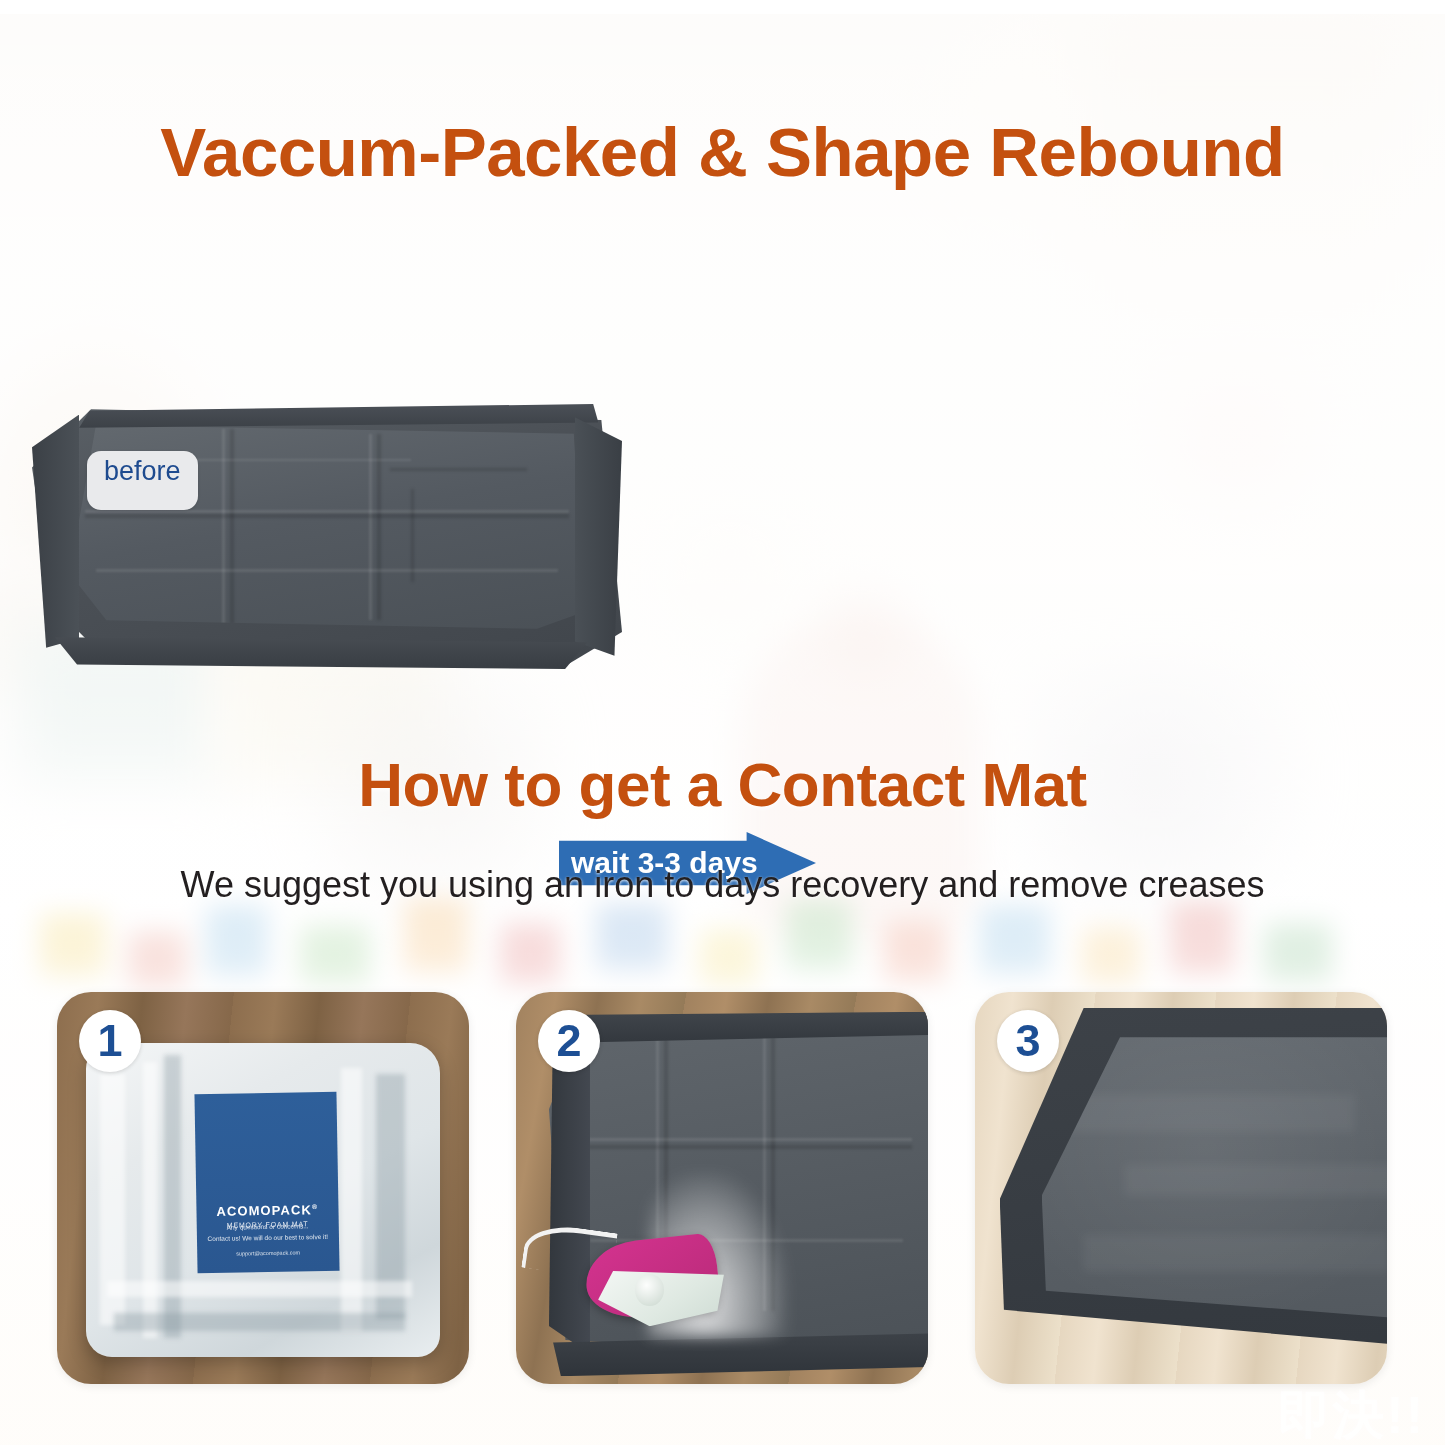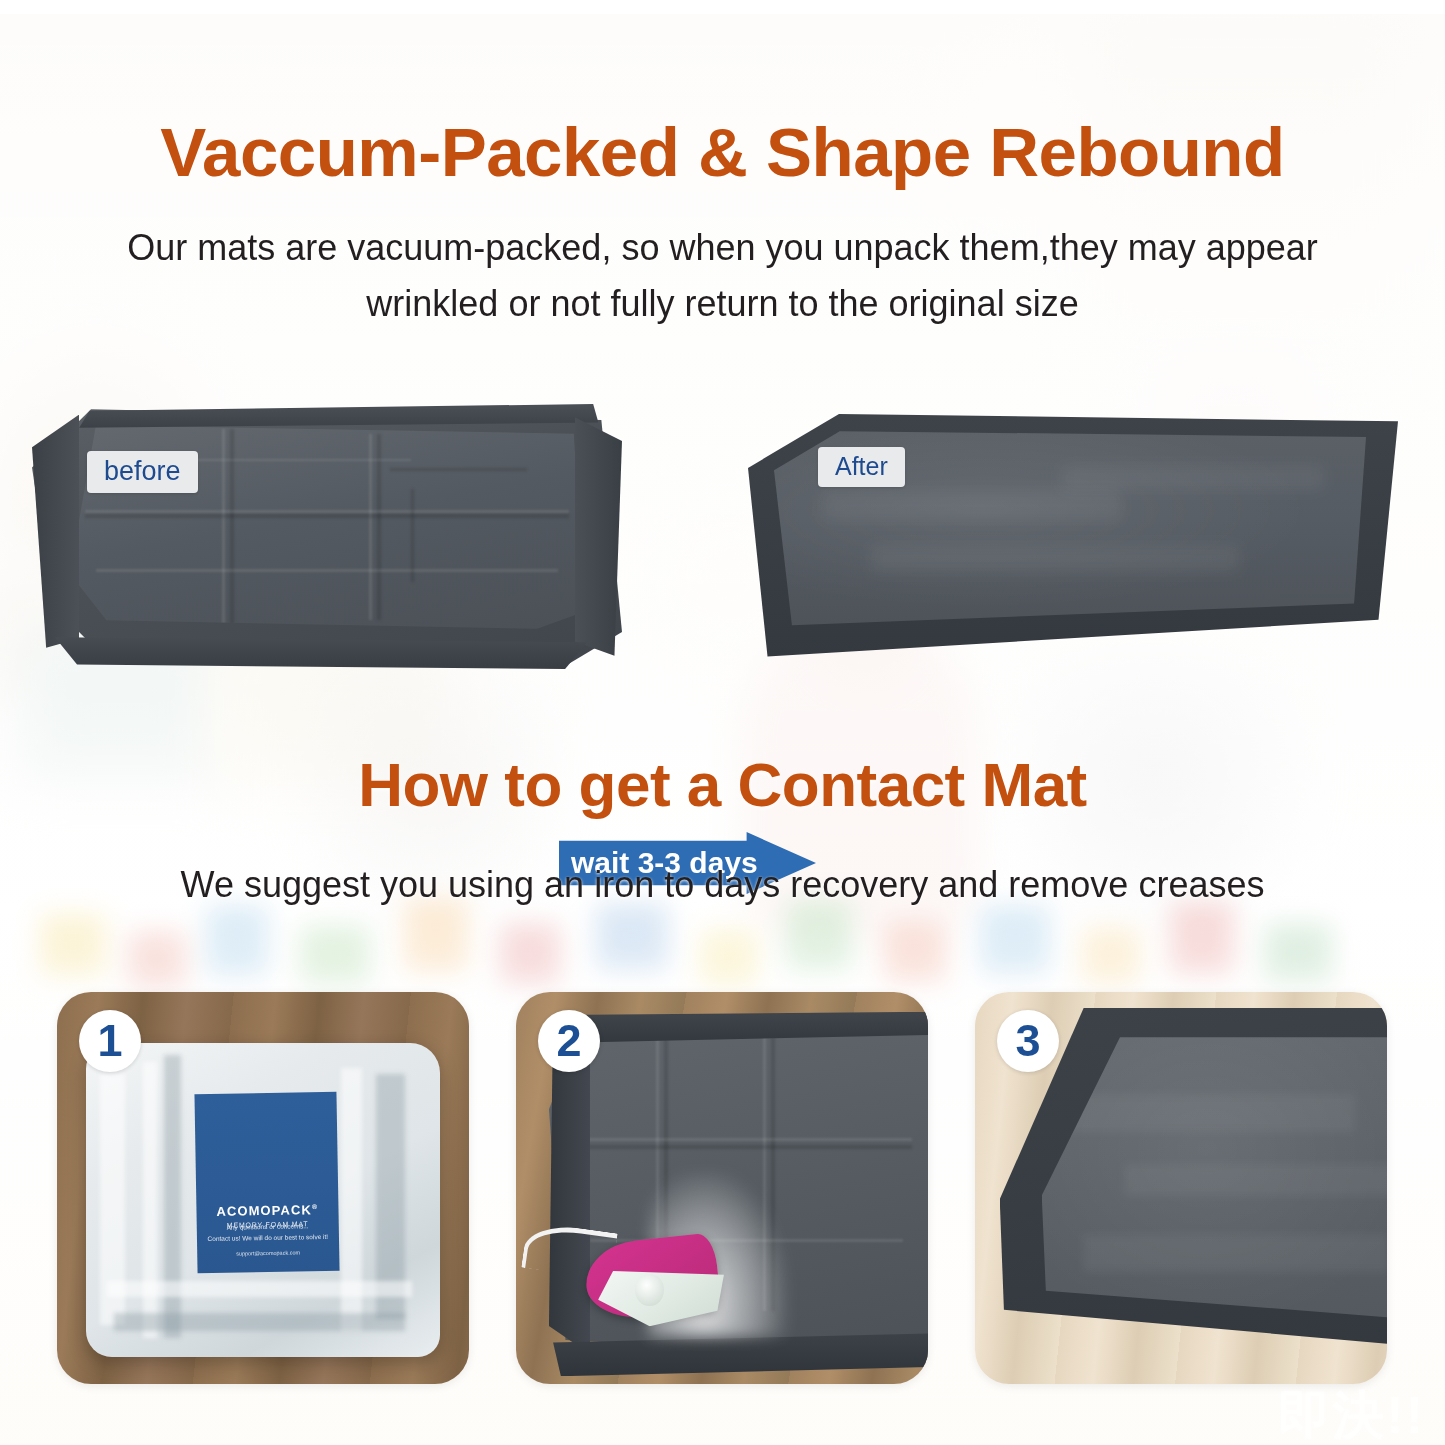--- a/index.html
+++ b/index.html
@@ -164,22 +164,22 @@
       linear-gradient(180deg,#5a6066 0%,#565c63 45%,#4d5359 100%);
   }
   .after-sheen { position:absolute; background:rgba(255,255,255,.055); filter:blur(8px); }
 
   
   .photo-badge {
     position:absolute;
     background:#e9eaec;
     color:#1e4b8f;
     font-size:27px;
-    padding:5px 17px 6px;
-    border-radius:4px;
+    padding:5px 17px 23px;
+    border-radius:14px;
     box-shadow:0 1px 3px rgba(0,0,0,.12);
     white-space:nowrap;
   }
   #badge-before { left:55px; top:47px; }
   #badge-after  { left:70px; top:33px; font-size:25px; }
 
   
   #wait-arrow {
     position:absolute; left:559px; top:438px;
     width:257px; height:62px;
@@ -376,21 +376,20 @@
       <div class="toy" style="left:1082px;top:74px;  width:58px; height:56px; background:#f3b94a;"></div>
       <div class="toy" style="left:1170px;top:48px;  width:64px; height:72px; background:#d9564f;"></div>
       <div class="toy" style="left:1264px;top:70px;  width:68px; height:58px; background:#63b070;"></div>
     </div>
 
     <div class="bg-veil"></div>
   </div>
 
   <h1 class="headline" id="headline-1">Vaccum-Packed &amp; Shape Rebound</h1>
 
-  <p class="subtitle" id="subtitle-1">Our mats are vacuum-packed, so when you unpack them,they may appear wrinkled or not fully return to the original size</p>
 
   <div class="compare-row">
 
     <div class="mat-photo" id="before-photo">
       <div class="before-shape">
         <div class="before-face">
           <div class="crease" style="left:30%; top:2%;  width:3px;  height:92%;"></div>
           <div class="crease-d" style="left:31.5%; top:2%; width:4px; height:92%;"></div>
           <div class="crease" style="left:58%; top:4%;  width:3px;  height:88%;"></div>
           <div class="crease-d" style="left:59.6%; top:4%; width:4px; height:88%;"></div>
@@ -408,30 +407,20 @@
       <div class="before-bind-bot"></div>
 
       <span class="photo-badge" id="badge-before">before</span>
     </div>
 
     <div id="wait-arrow">
       <div class="arrow-shape"></div>
       <span class="arrow-label">wait 3-3 days</span>
     </div>
 
-    <div class="mat-photo" id="after-photo">
-      <div class="after-shape">
-        <div class="after-face">
-          <div class="after-sheen" style="left:8%;  top:30%; width:50%; height:16%;"></div>
-          <div class="after-sheen" style="left:48%; top:18%; width:44%; height:12%;"></div>
-          <div class="after-sheen" style="left:16%; top:58%; width:62%; height:14%;"></div>
-        </div>
-      </div>
-      <span class="photo-badge" id="badge-after">After</span>
-    </div>
   </div>
 
   <h2 class="headline" id="headline-2">How to get a Contact Mat</h2>
 
   <p class="subtitle" id="subtitle-2">We suggest you using an iron to days recovery and remove creases</p>
 
   <div class="steps-row">
 
     <div class="step-panel" id="step-1">
       <div class="floor-wood-dark"></div>

